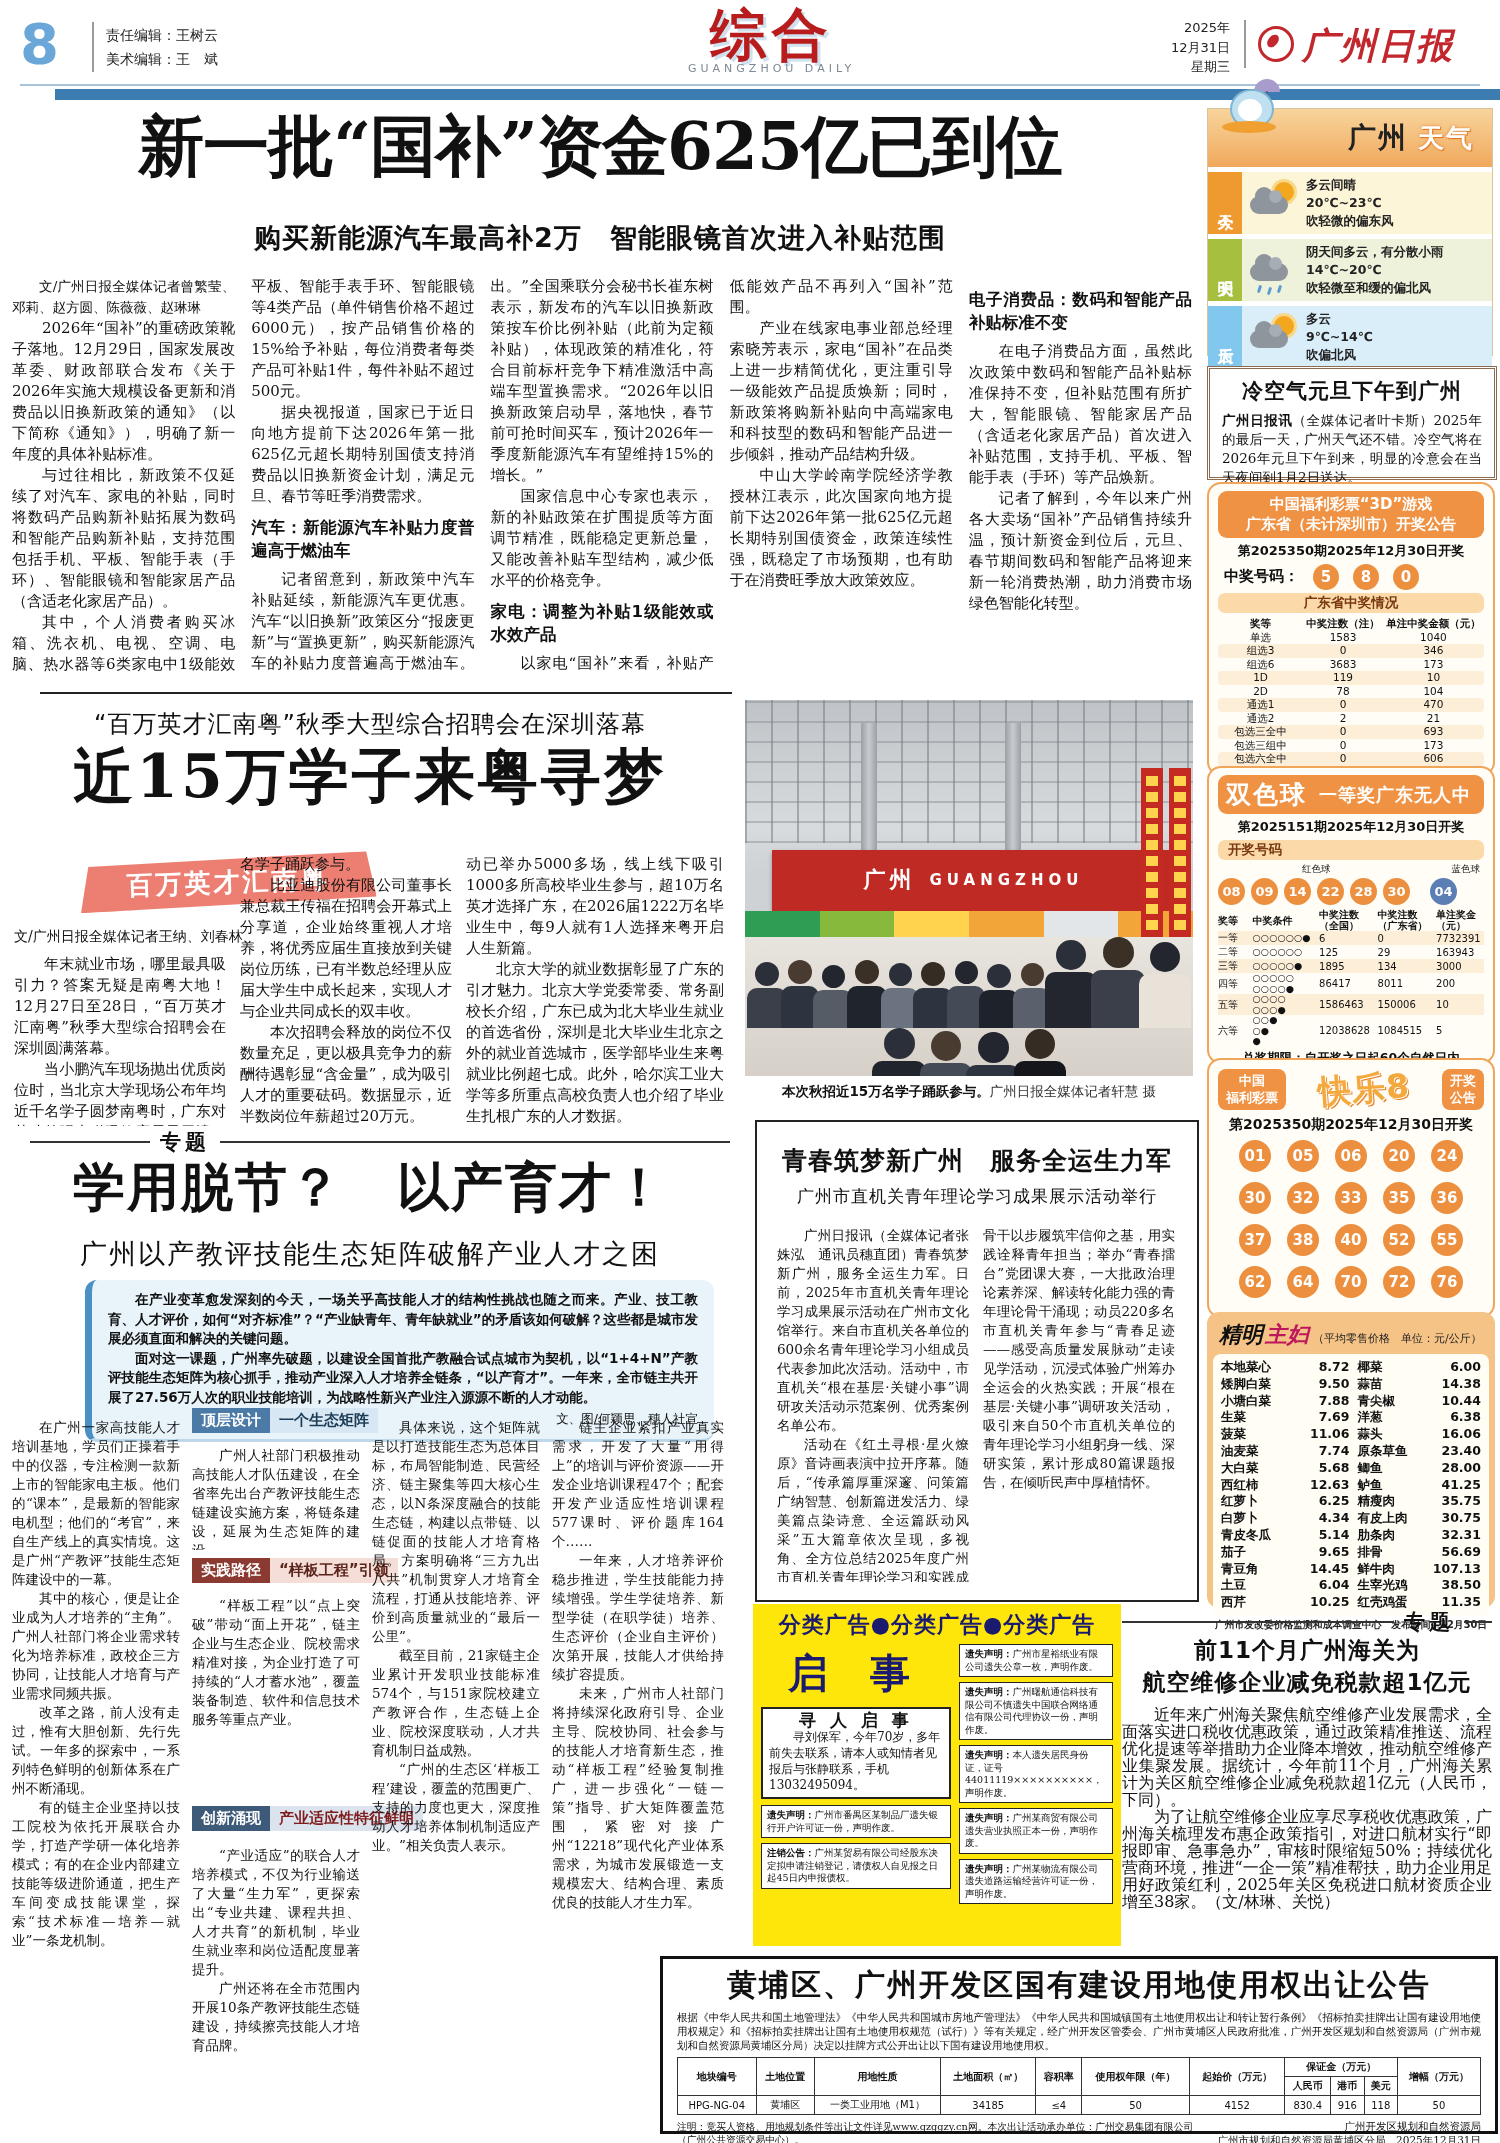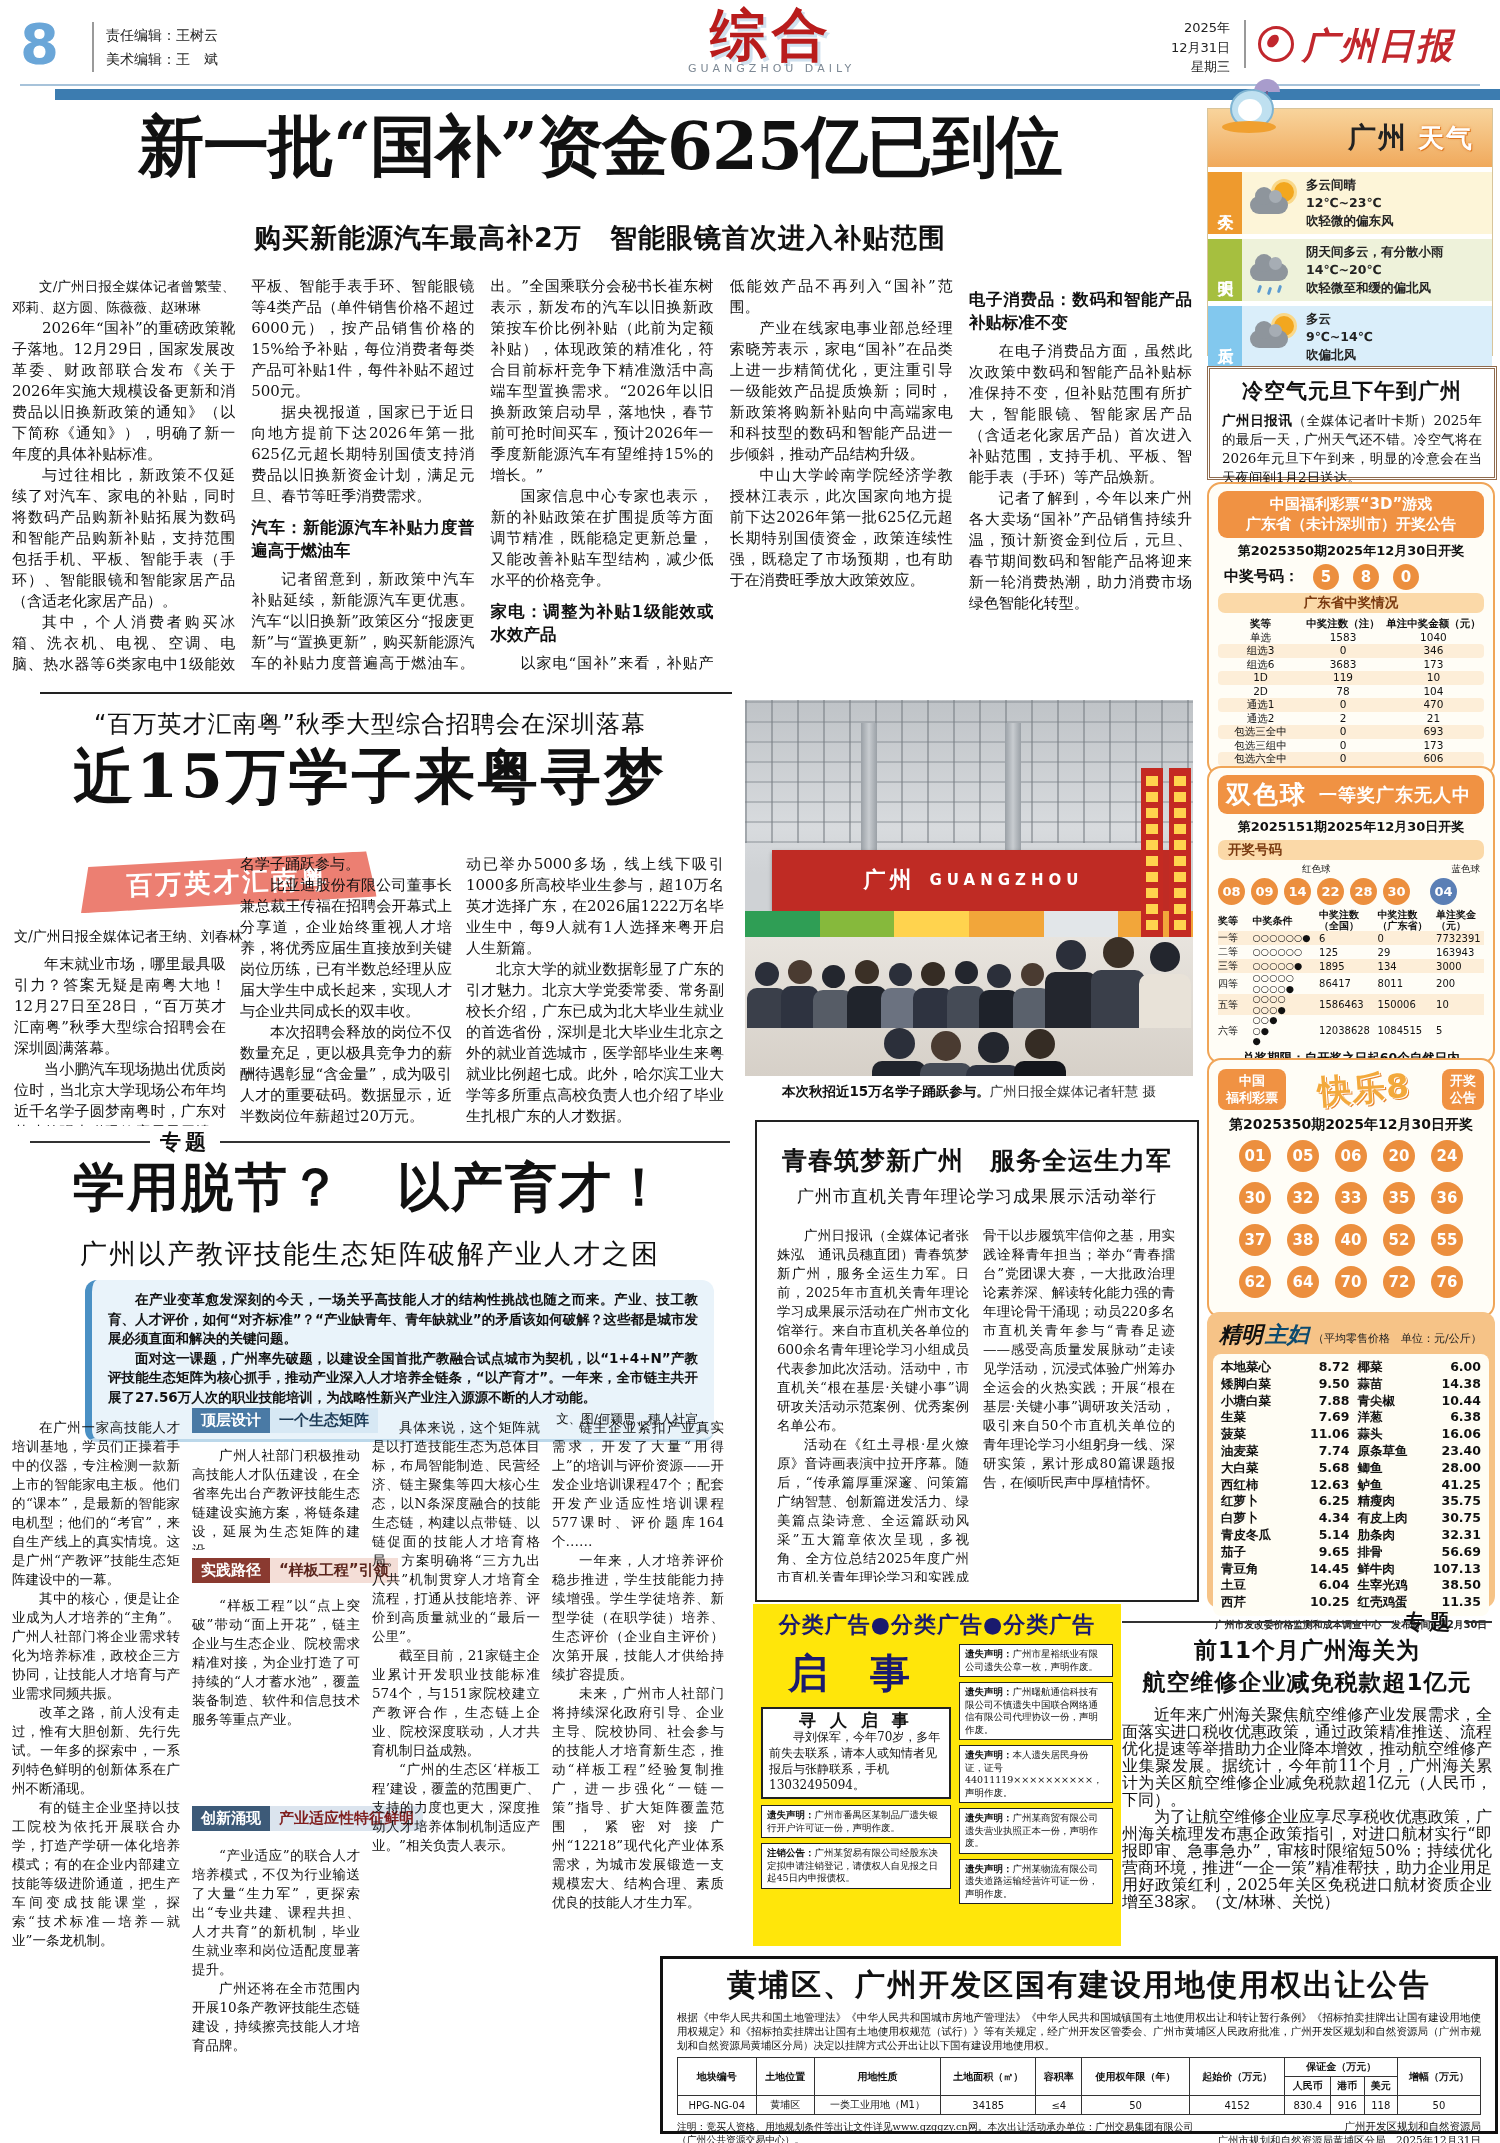--- a/index.html
+++ b/index.html
@@ -93,21 +93,21 @@
   .kl8-head{display:flex;align-items:center;justify-content:space-between;}
   .kl8-tile{background:#f09243;color:#fff;border-radius:8px;font-family:"DejaVu Sans",sans-serif;font-weight:900;
             font-size:13px;text-align:center;line-height:1.25;padding:4px 8px;}
   .kl8-logo{font-family:"DejaVu Sans",sans-serif;font-weight:900;font-size:33px;color:#f3a93c;
             text-shadow:1px 1px 0 #fff,2px 2px 0 #e8832a;transform:rotate(-4deg);letter-spacing:1px;}
   .kl8-grid{display:flex;flex-wrap:wrap;justify-content:center;gap:10px 16px;margin-top:6px;}
 
   .grocery{background:#f6c387;border-radius:12px;padding:6px;}
   .g-head{display:flex;align-items:baseline;padding:2px 6px 4px;}
   .g-t1{font-family:"DejaVu Sans",sans-serif;font-weight:900;font-size:22px;color:#111;font-style:italic;}
-  .g-t2{font-family:"DejaVu Sans",sans-serif;font-weight:900;font-size:22px;color:#0c4a6e;font-style:italic;margin-left:2px;}
+  .g-t2{font-family:"DejaVu Sans",sans-serif;font-weight:900;font-size:22px;color:#be185d;font-style:italic;margin-left:2px;}
   .g-unit{font-size:11px;margin-left:4px;color:#222;}
   .g-panel{background:#fffdf4;border-radius:8px;padding:5px 8px;}
   .g-row{display:flex;font-family:"DejaVu Sans",sans-serif;font-weight:600;font-size:12.5px;line-height:16.8px;}
   .g-row span:nth-child(1){width:34%;}
   .g-row span:nth-child(2){width:17%;text-align:right;padding-right:8px;}
   .g-row span:nth-child(3){width:30%;}
   .g-row span:nth-child(4){width:19%;text-align:right;}
   .g-foot{font-family:"DejaVu Sans",sans-serif;font-weight:700;font-size:9.8px;text-align:center;margin-top:3px;color:#222;}
 
   
@@ -260,21 +260,21 @@
         <div class="mbase"></div>
     </div>
     <div class="wrow" style="background:#fdf5d8;">
       <div class="wday" style="background:#ee9a2e;">今天</div>
       <div class="wicon">
           <div class="sun"></div>
           <div class="cloud"></div>
         </div>
       <div class="wtxt">
         <div>多云间晴</div>
-        <div>12℃~23℃</div>
+        <div>20℃~23℃</div>
         <div>吹轻微的偏东风</div>
       </div>
     </div>
     <div class="wrow" style="background:#eef2da;">
       <div class="wday" style="background:#a6bf3f;">明天</div>
       <div class="wicon">
           <div class="cloud"></div>
         <div class="drop" style="left:16px;top:46px;"></div>
           <div class="drop" style="left:26px;top:48px;"></div>
           <div class="drop" style="left:36px;top:46px;"></div>

